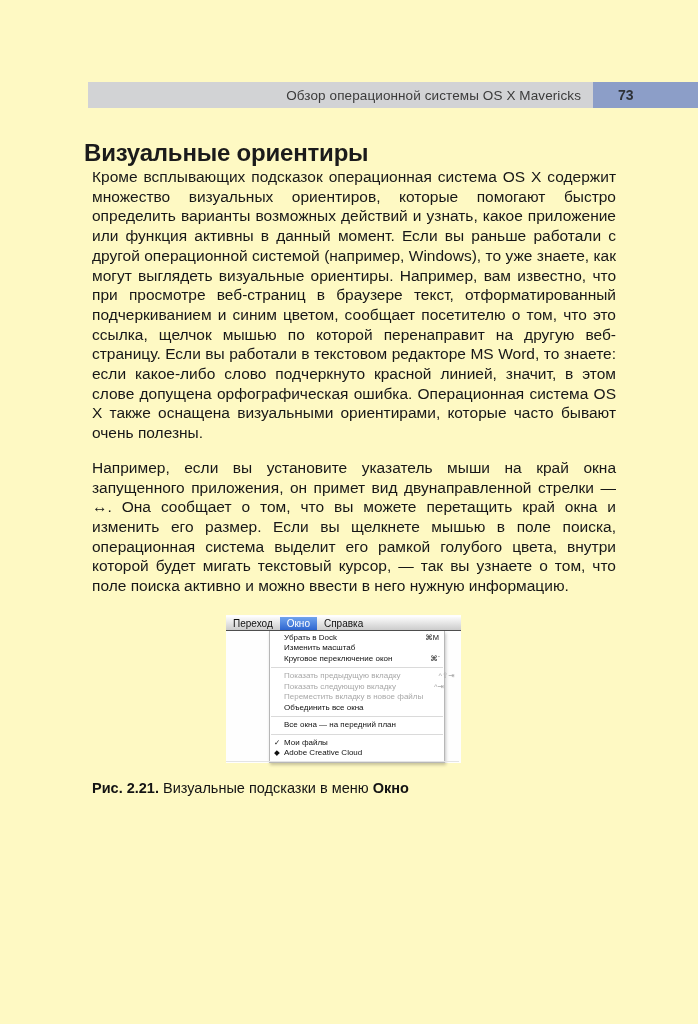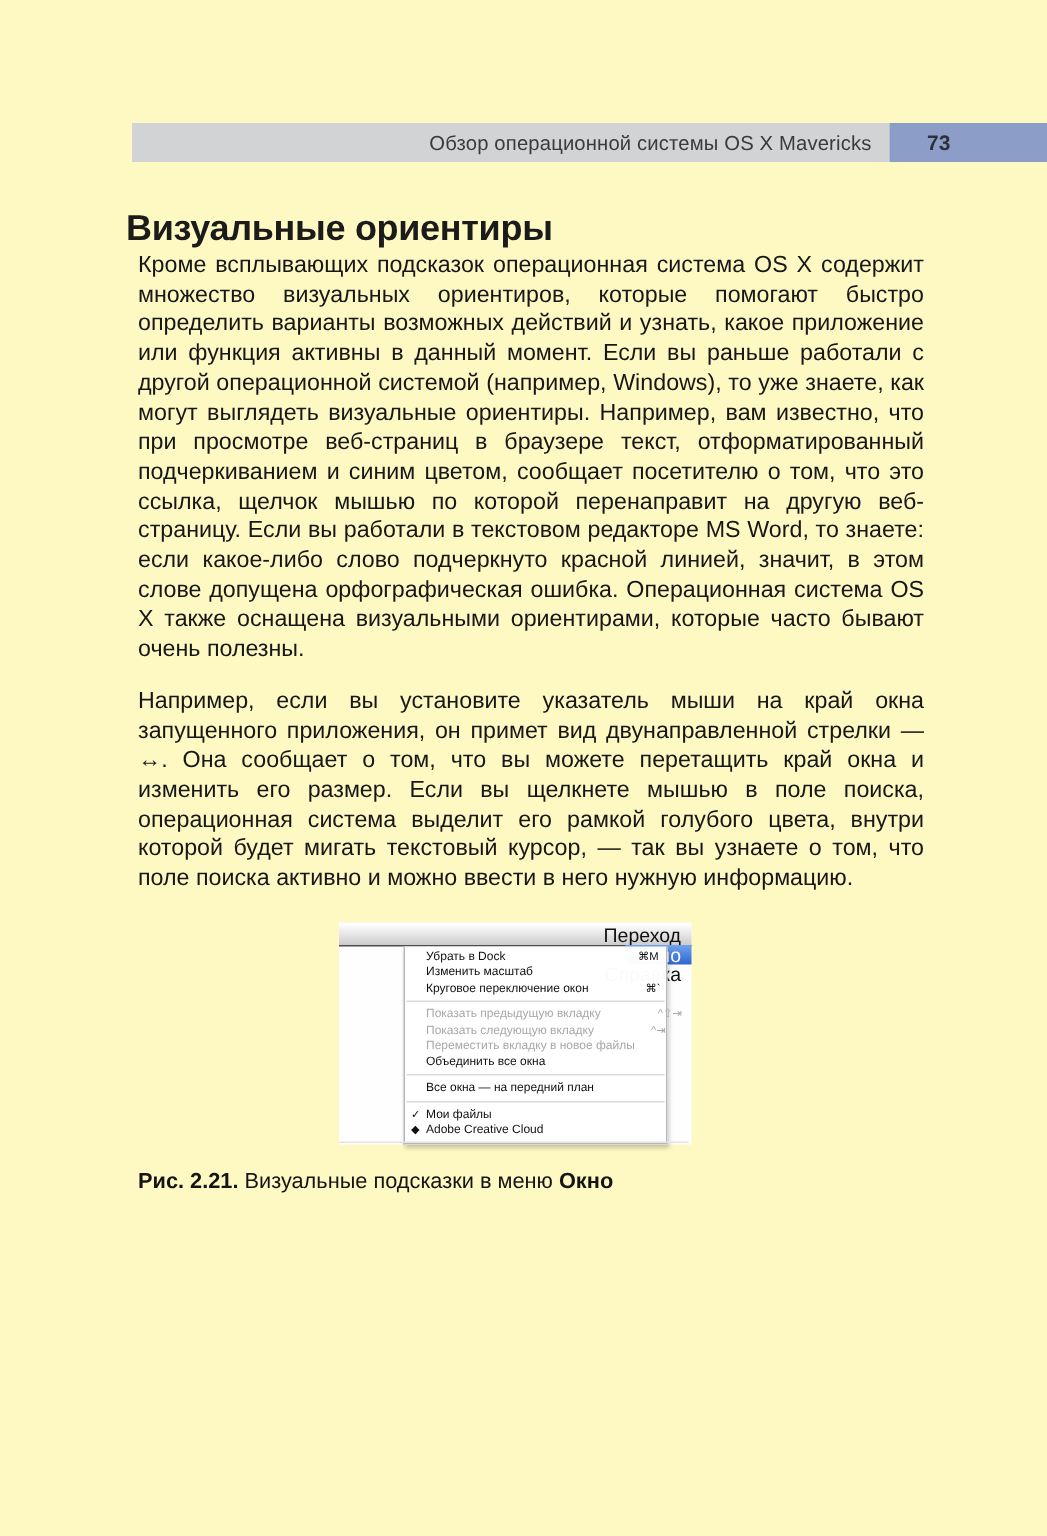--- a/index.html
+++ b/index.html
@@ -37,22 +37,22 @@
 
   
   .figure-shot {
     position:relative; margin:19px 0 0 134px; width:235px; height:148px;
     background:#fefefe;
   }
   .menubar {
     position:absolute; top:2px; left:0; right:0; height:13px;
     background:linear-gradient(#fbfbfb,#cccccc);
     border-bottom:1px solid #4e4e4e;
-    display:flex; align-items:flex-end;
-    font-size:13px; color:#101010;flex-direction:column;
+    display:flex; align-items:flex-start;
+    font-size:10px; color:#101010;
   }
   .mb-item { padding:0 7px; line-height:13px; white-space:nowrap; }
   .mb-item.first { padding-left:7px; }
   .mb-item.selected { background:linear-gradient(#6fa3ee,#2f66d0); color:#ffffff; }
 
   .menu-panel {
     position:absolute; top:16px; left:43px; width:176px; box-sizing:border-box;
     background:rgba(255,255,255,0.98);
     border:1px solid #b7b7b7; border-top:none;
     box-shadow:1px 2px 3px rgba(0,0,0,0.22);

